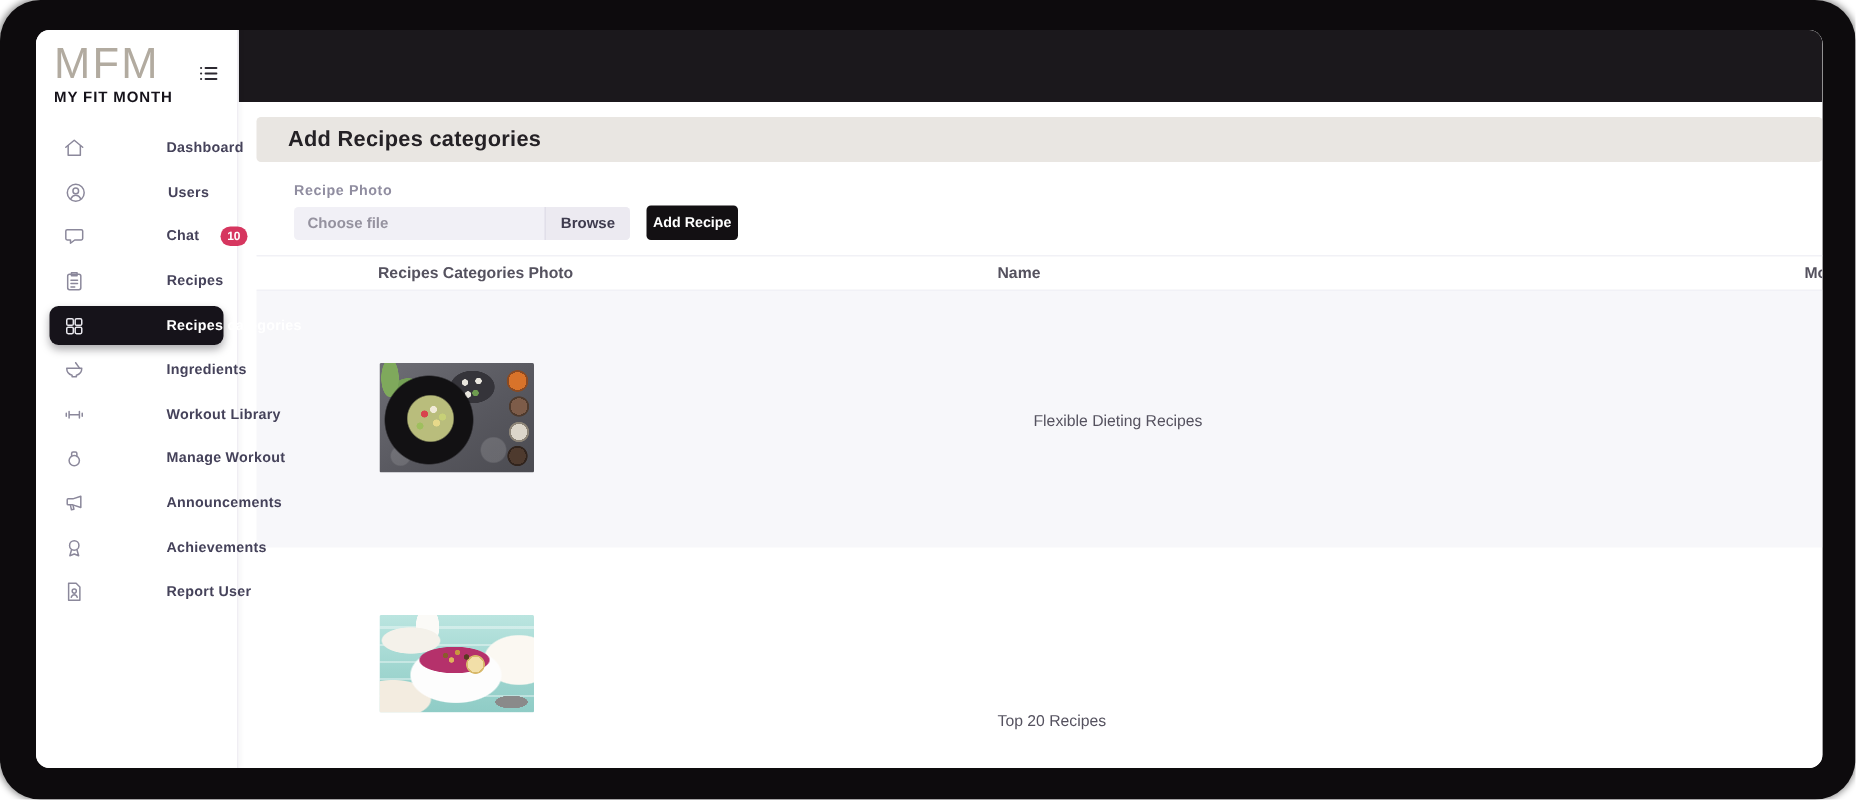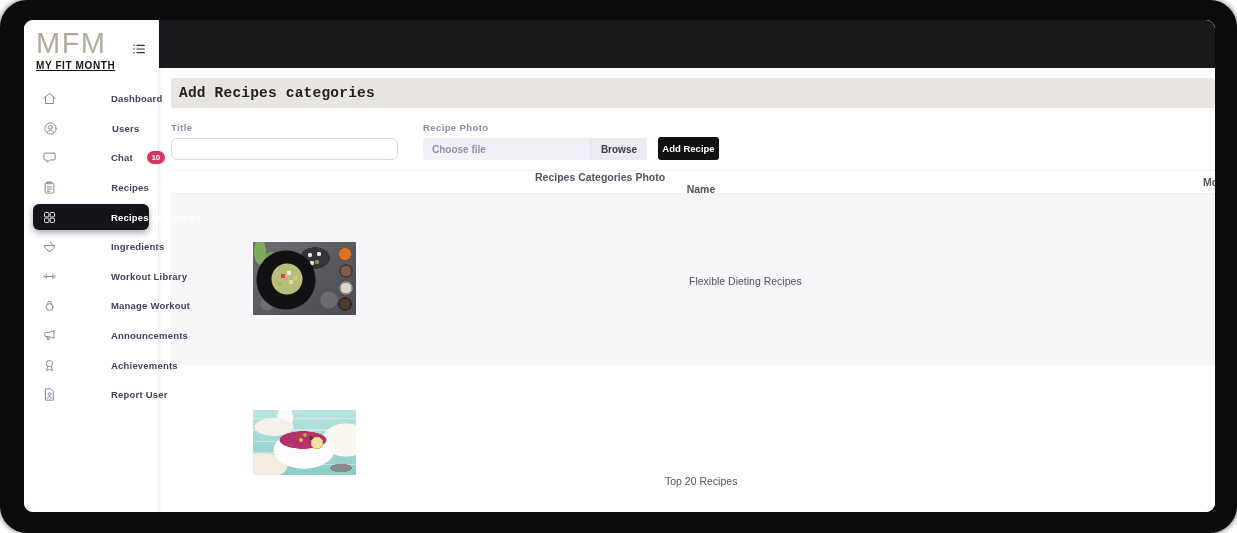--- a/index.html
+++ b/index.html
@@ -6,52 +6,52 @@
   html, body { width: 1237px; height: 533px; background: #ffffff; font-family: "Liberation Sans", sans-serif; }
   body { position: relative; overflow: hidden; }
 
   .frame { position: absolute; inset: 0; background: #0d0b0d; border-radius: 27px; box-shadow: 0 0 5px 1px rgba(0,0,0,.45); }
   .app { position: absolute; left: 24px; top: 20px; right: 22px; bottom: 21px; background: #ffffff; border-radius: 9px; overflow: hidden; display: flex; }
 
   
   .sidebar { width: 135px; min-width: 135px; background: #ffffff; border-right: 1px solid #f0eef3; box-shadow: 1px 0 4px rgba(40,35,60,.05); display: flex; flex-direction: column; z-index: 3; }
   .logo-row { display: flex; align-items: flex-start; justify-content: space-between; padding: 9px 11px 4px 12px; }
   .logo { font-size: 29px; line-height: 29px; font-weight: 500; letter-spacing: 1.5px; color: #b2aba0; }
-  .logo-sub { font-size: 10px; font-weight: 700; letter-spacing: .6px; color: #15121a; margin-top: 2px; white-space: nowrap; text-decoration: underline; }
+  .logo-sub { font-size: 10px; font-weight: 700; letter-spacing: .6px; color: #15121a; margin-top: 2px; white-space: nowrap; }
   .menu-toggle { margin-top: 12px; cursor: pointer; }
 
   .nav { margin-top: 9px; display: flex; flex-direction: column; }
   .nav-item { height: 26px; margin: 1.8px 9px; padding: 0 0 0 9px; display: flex; align-items: center; gap: 10px; border-radius: 6px; cursor: pointer; color: #45425a; }
   .nav-item .nav-icon { width: 16px; height: 16px; display: flex; align-items: center; justify-content: center; color: #8b889b; }
   .nav-item .nav-label { font-size: 9.5px; font-weight: 700; letter-spacing: .2px; white-space: nowrap; margin-left: 44px; }
   .nav-item.active { background: #16131a; color: #ffffff; box-shadow: 0 3px 6px rgba(20,16,26,.35); }
   .nav-item.active .nav-icon { color: #e9e8ee; }
   .badge { margin-left: 4px; background: #d6365f; color: #fff; font-size: 8px; font-weight: 700; border-radius: 999px; padding: 2.5px 4.5px; line-height: 1; }
 
   
   .main { flex: 1; display: flex; flex-direction: column; background: #ffffff; overflow: hidden; }
   .topbar { height: 48px; min-height: 48px; background: #1b181c; }
   .content { flex: 1; padding: 10px 0 0 12px; overflow: hidden; }
 
-  .page-header { height: 30px; background: #e9e6e2; border-radius: 3px; display: flex; align-items: center; padding-left: 8px; font-family: Liberation Mono, monospace; }
+  .page-header { height: 30px; background: #e9e6e2; border-radius: 3px; display: flex; align-items: center; padding-left: 21px; }
   .page-title { font-size: 14.5px; font-weight: 700; color: #242125; letter-spacing: .2px; }
 
   
   .form-row { display: flex; align-items: flex-end; margin-top: 14px; }
   .field label { display: block; font-size: 9.5px; font-weight: 600; letter-spacing: .4px; color: #908da0; margin-bottom: 5px; }
   .title-input { width: 227px; height: 22px; border: 1px solid #d9d6e6; border-radius: 6px; padding: 0 8px; font-size: 10.5px; color: #45425a; outline: none; background: #fff; }
   .field-photo { margin-left: 25px; }
   .file-input { width: 224px; height: 22px; background: #f1f0f6; border-radius: 3px; display: flex; align-items: center; overflow: hidden; cursor: pointer; }
   .file-placeholder { flex: 1; padding-left: 9px; font-size: 10px; font-weight: 700; color: #95929f; }
   .browse-btn { height: 100%; display: flex; align-items: center; padding: 0 10px; font-size: 10px; font-weight: 700; color: #3e3b4e; background: #eceaf1; border-left: 1px solid #e1dfe9; }
   .add-btn { margin-left: 11px; margin-bottom: 0; width: 61px; height: 23px; background: #131013; color: #ffffff; border: none; border-radius: 3px; font-size: 9.5px; font-weight: 700; font-family: "Liberation Sans", sans-serif; cursor: pointer; }
 
   
   .table { margin-top: 10px; width: 1060px; position: relative; }
-  .thead { position: relative; display: flex; align-items: center; height: 24px; border-top: 1px solid #f1f1f6; border-bottom: 1px solid #f1f1f6; flex-direction: column; }
+  .thead { position: relative; display: flex; align-items: center; height: 24px; border-top: 1px solid #f1f1f6; border-bottom: 1px solid #f1f1f6; }
   .th { font-size: 10.5px; font-weight: 600; color: #55525f; }
   .th-photo { width: 494px; padding-left: 81px; }
   .th-name { flex: 1; }
   .th-mo { position: absolute; left: 1032px; top: 5px; text-align: center; }
   .trow { display: flex; }
   .trow.stripe { background: #f7f7fa; }
   .td-photo { width: 494px; padding-left: 82px; }
   .td-name { flex: 1; font-size: 10.5px; color: #55525f; }
   .row-1 { height: 171px; gap: 24px; }
   .row-1 .td-photo { padding-top: 48px; }
@@ -241,24 +241,20 @@
 
     <div class="main">
       <div class="topbar"></div>
       <div class="content">
 
         <div class="page-header">
           <h1 class="page-title">Add Recipes categories</h1>
         </div>
 
         <div class="form-row">
-          <div class="field">
-            <label>Title</label>
-            <input class="title-input" type="text" value="" style="">
-          </div>
           <div class="field field-photo">
             <label>Recipe Photo</label>
             <div class="file-input">
               <span class="file-placeholder">Choose file</span>
               <span class="browse-btn">Browse</span>
             </div>
           </div>
           <button class="add-btn">Add Recipe</button>
         </div>
 

